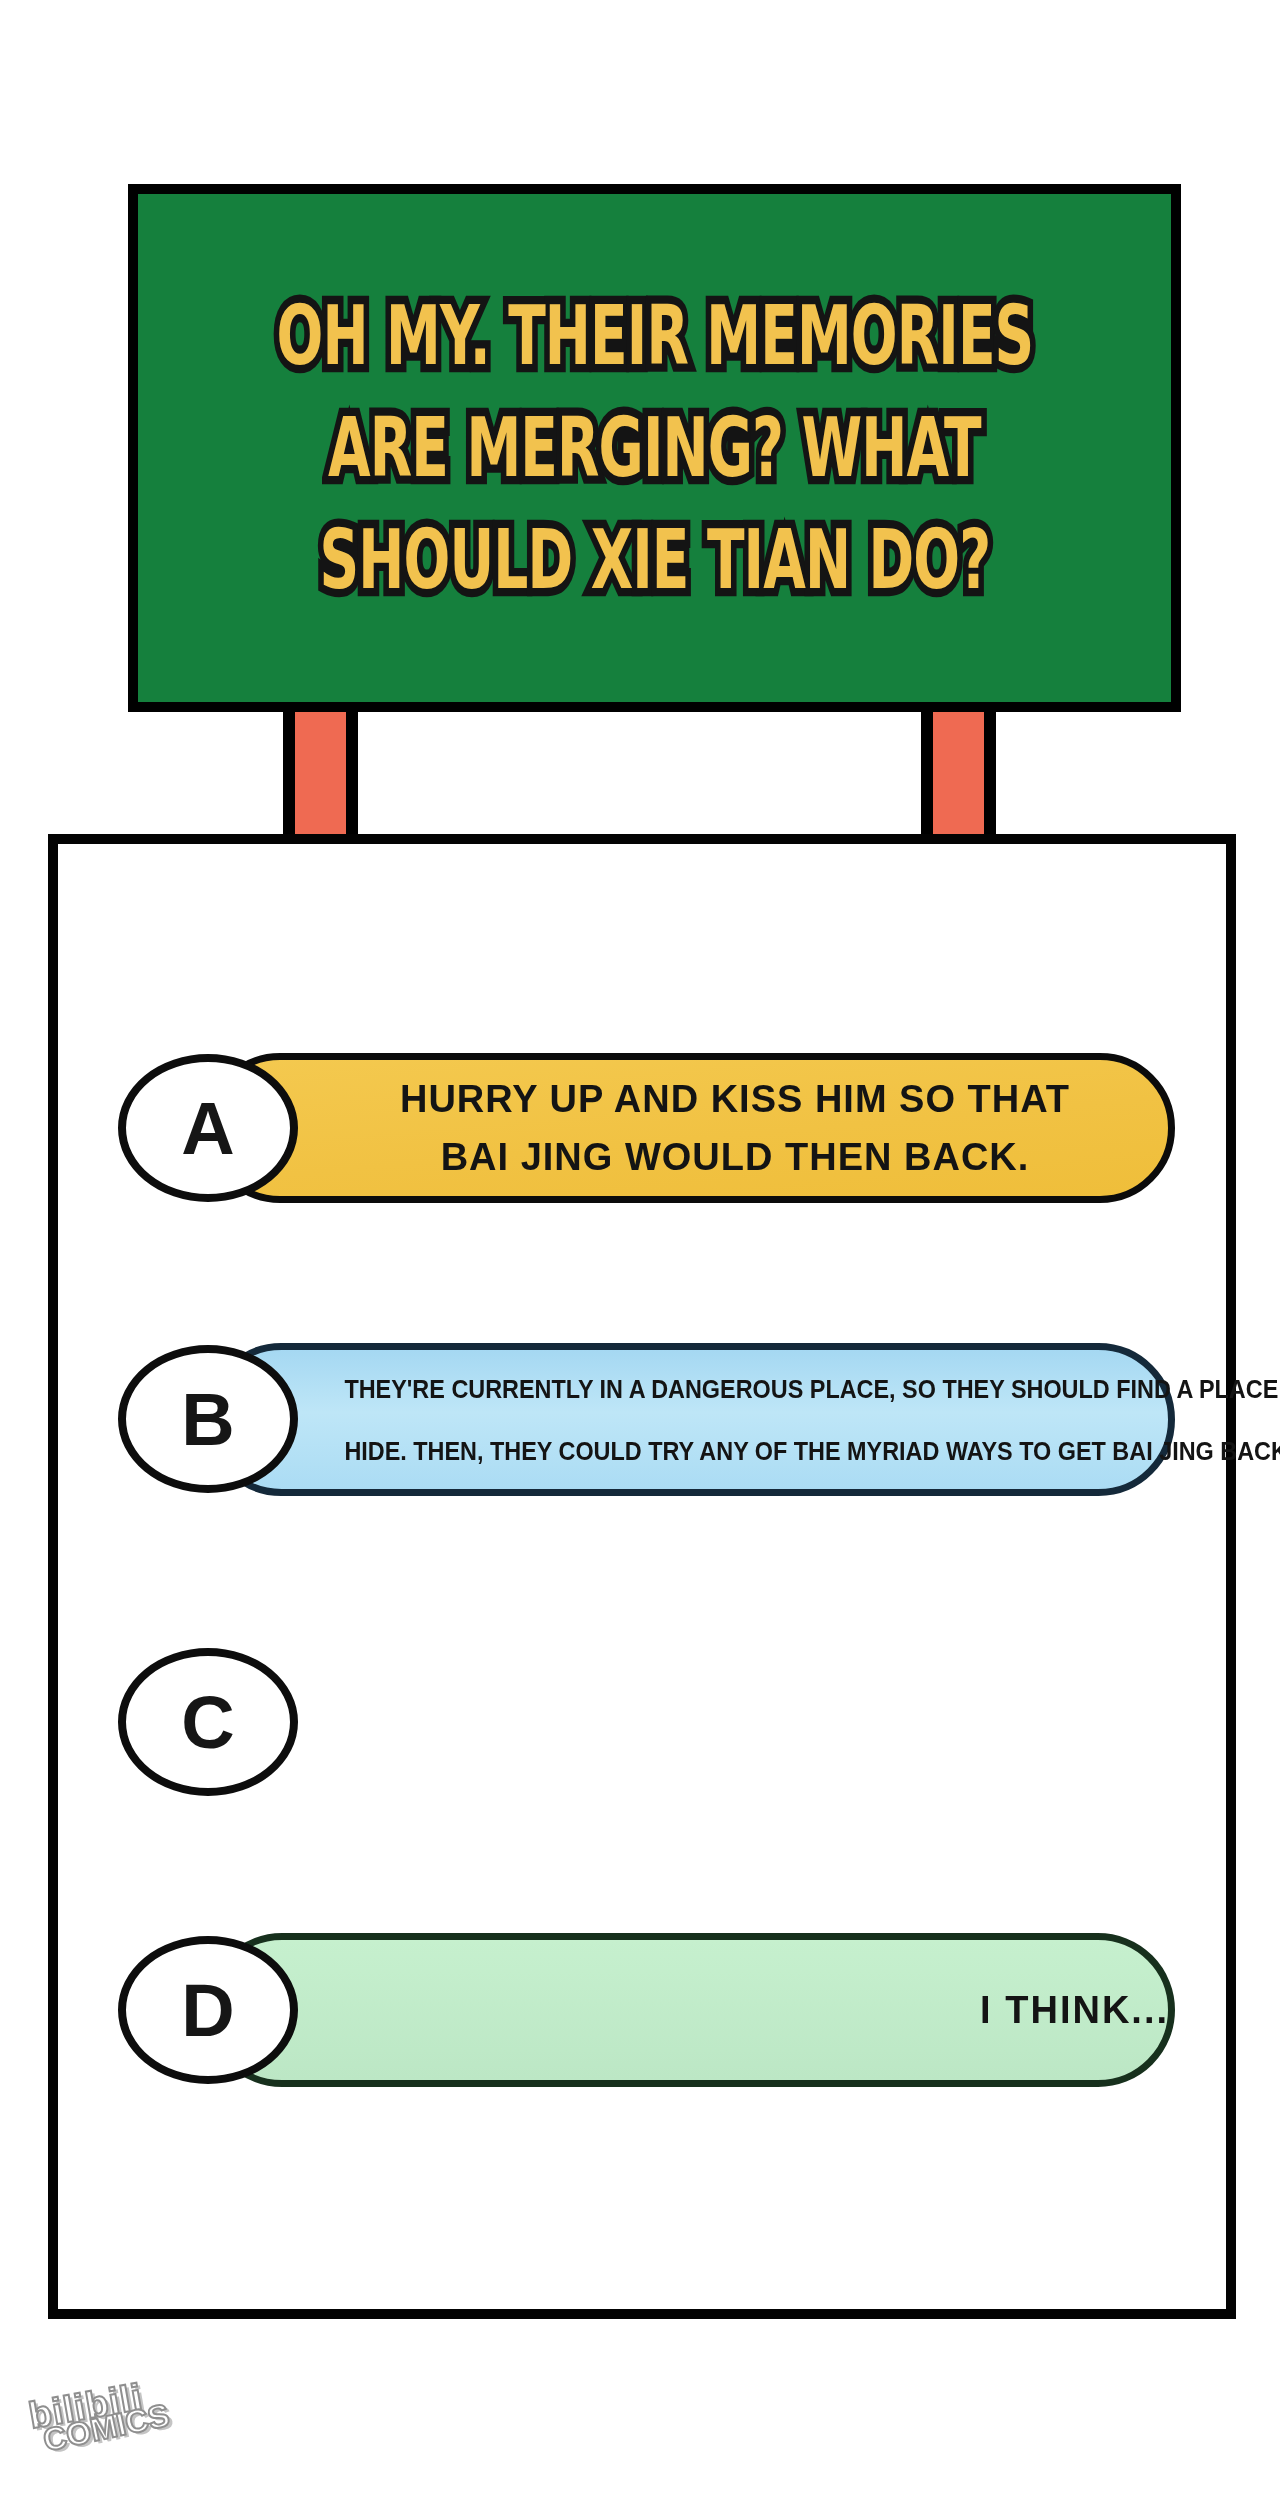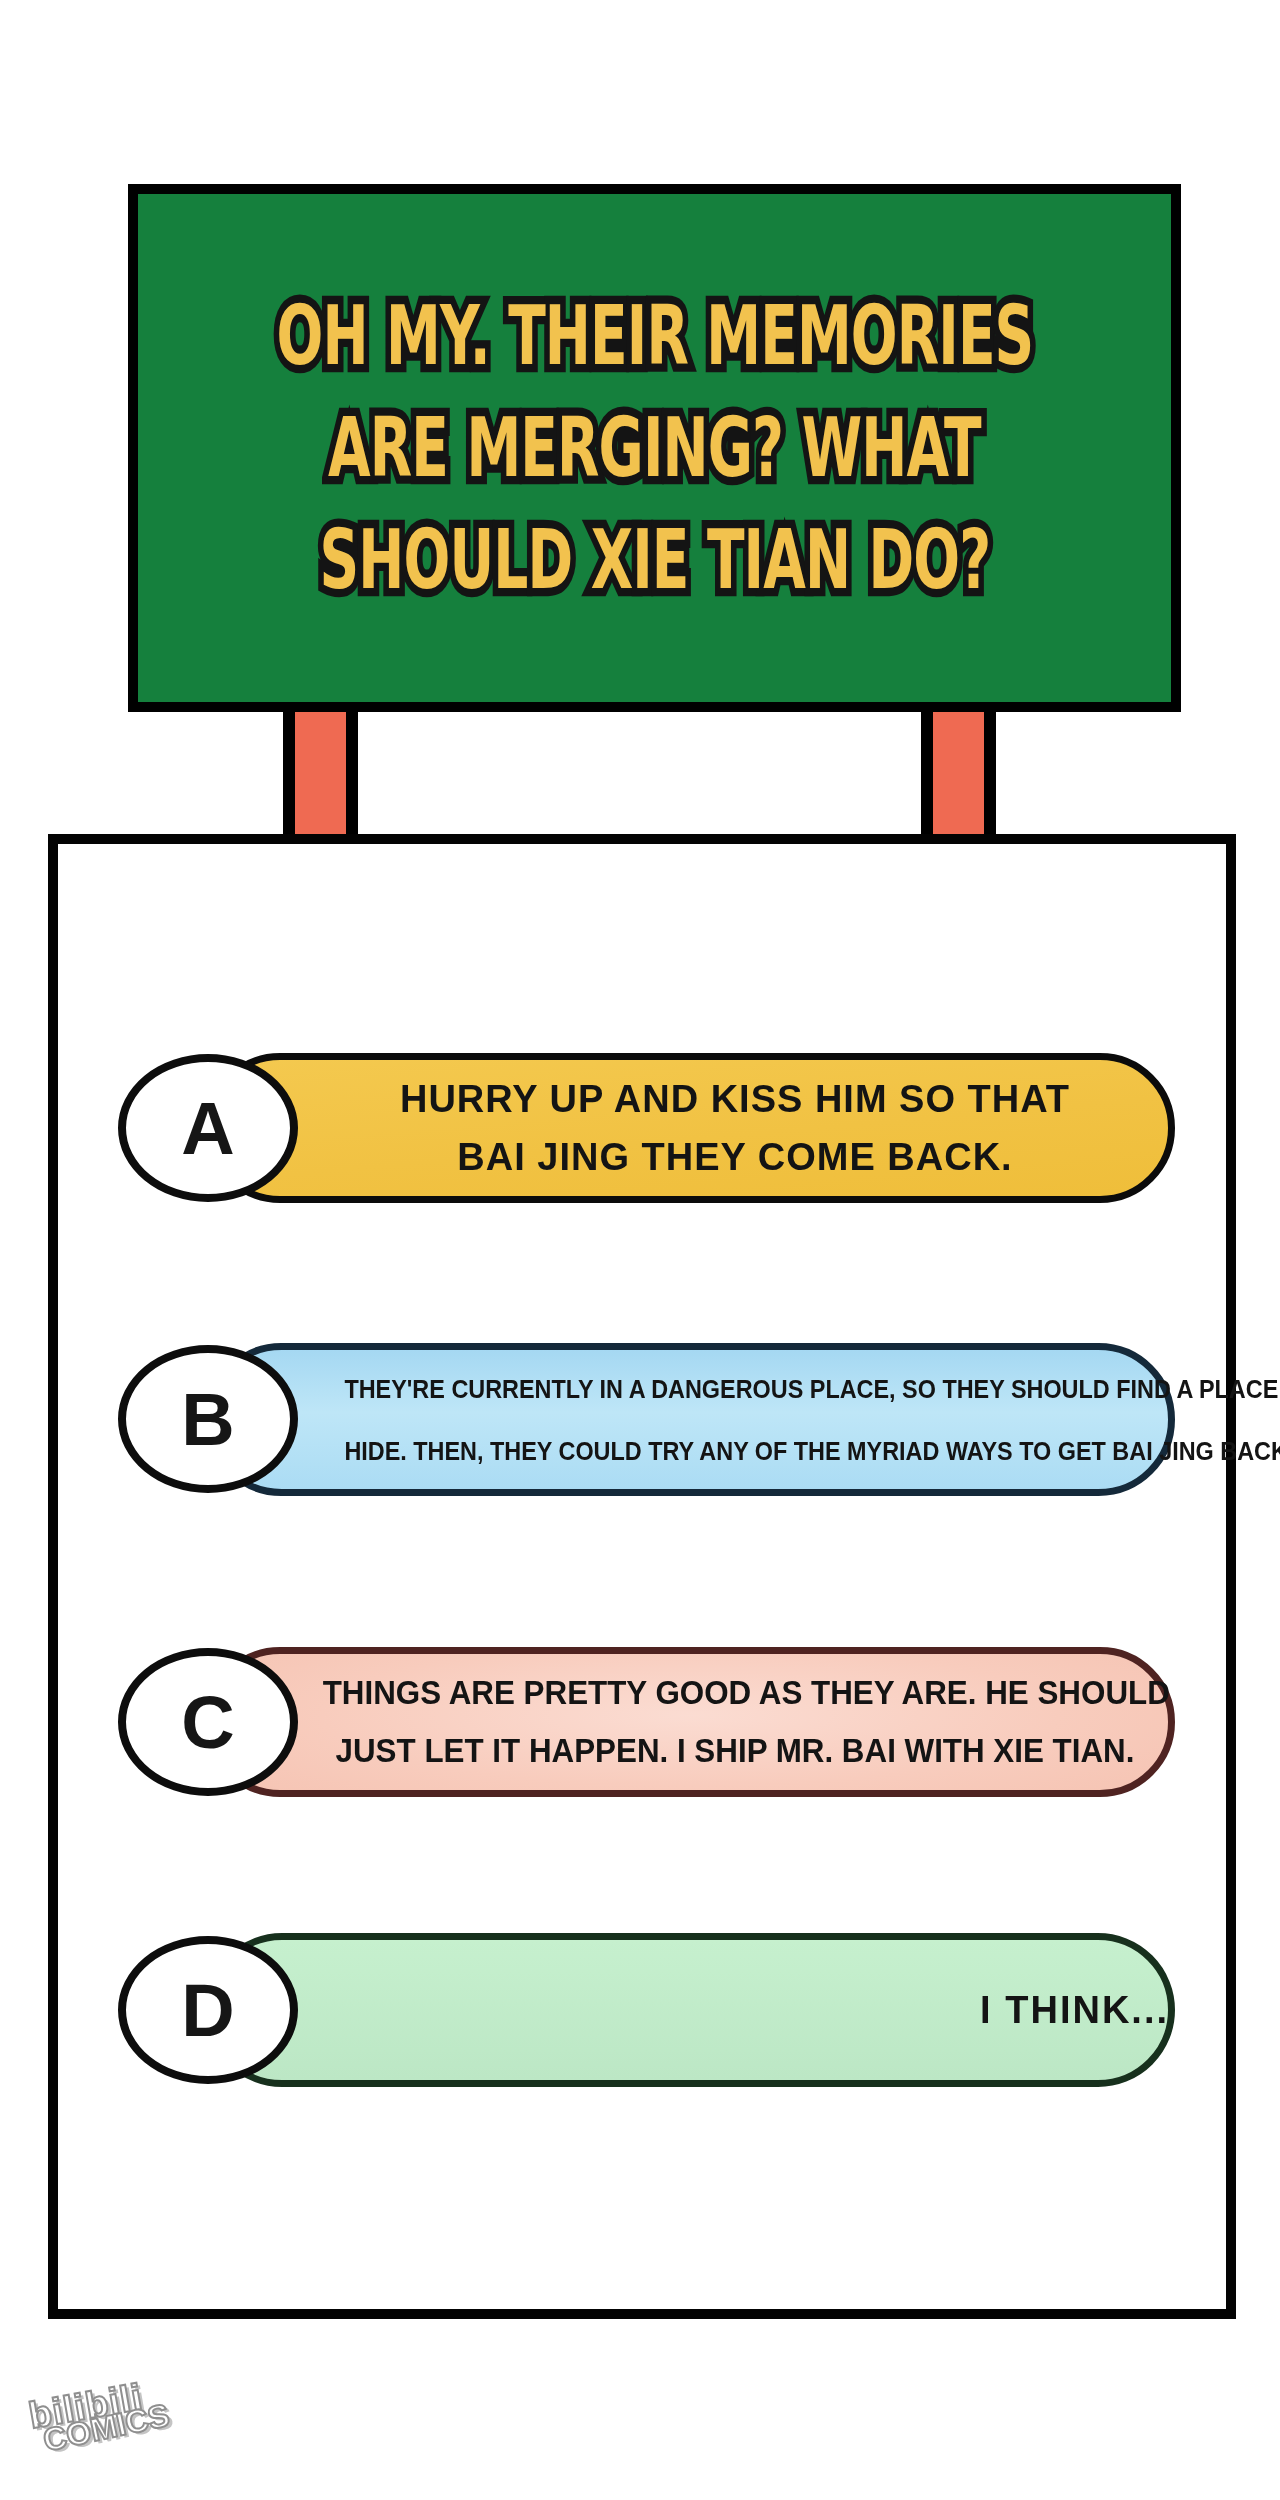--- a/index.html
+++ b/index.html
@@ -112,38 +112,34 @@
         <span class="back">SHOULD XIE TIAN DO?</span>
         <span class="front">SHOULD XIE TIAN DO?</span>
       </div>
     </div>
   </div>
 
   <div class="panel"></div>
 
   <div class="pill pill-a">
     <div class="txt">HURRY UP AND KISS HIM SO THAT</div>
-    <div class="txt">BAI JING THEY COME BACK.</div>
+    <div class="txt">BAI JING WOULD THEN BACK.</div>
   </div>
   <div class="badge badge-a">
     <span>A</span>
   </div>
 
   <div class="pill pill-b">
     <div class="txt">THEY'RE CURRENTLY IN A DANGEROUS PLACE, SO THEY SHOULD FIND A PLACE TO</div>
     <div class="txt">HIDE. THEN, THEY COULD TRY ANY OF THE MYRIAD WAYS TO GET BAI JING BACK.</div>
   </div>
   <div class="badge badge-b">
     <span>B</span>
   </div>
 
-  <div class="pill pill-c">
-    <div class="txt">THINGS ARE PRETTY GOOD AS THEY ARE. HE SHOULD</div>
-    <div class="txt">JUST LET IT HAPPEN. I SHIP MR. BAI WITH XIE TIAN.</div>
-  </div>
   <div class="badge badge-c">
     <span>C</span>
   </div>
 
   <div class="pill pill-d">
     <div class="txt">I THINK...</div>
   </div>
   <div class="badge badge-d">
     <span>D</span>
   </div>

